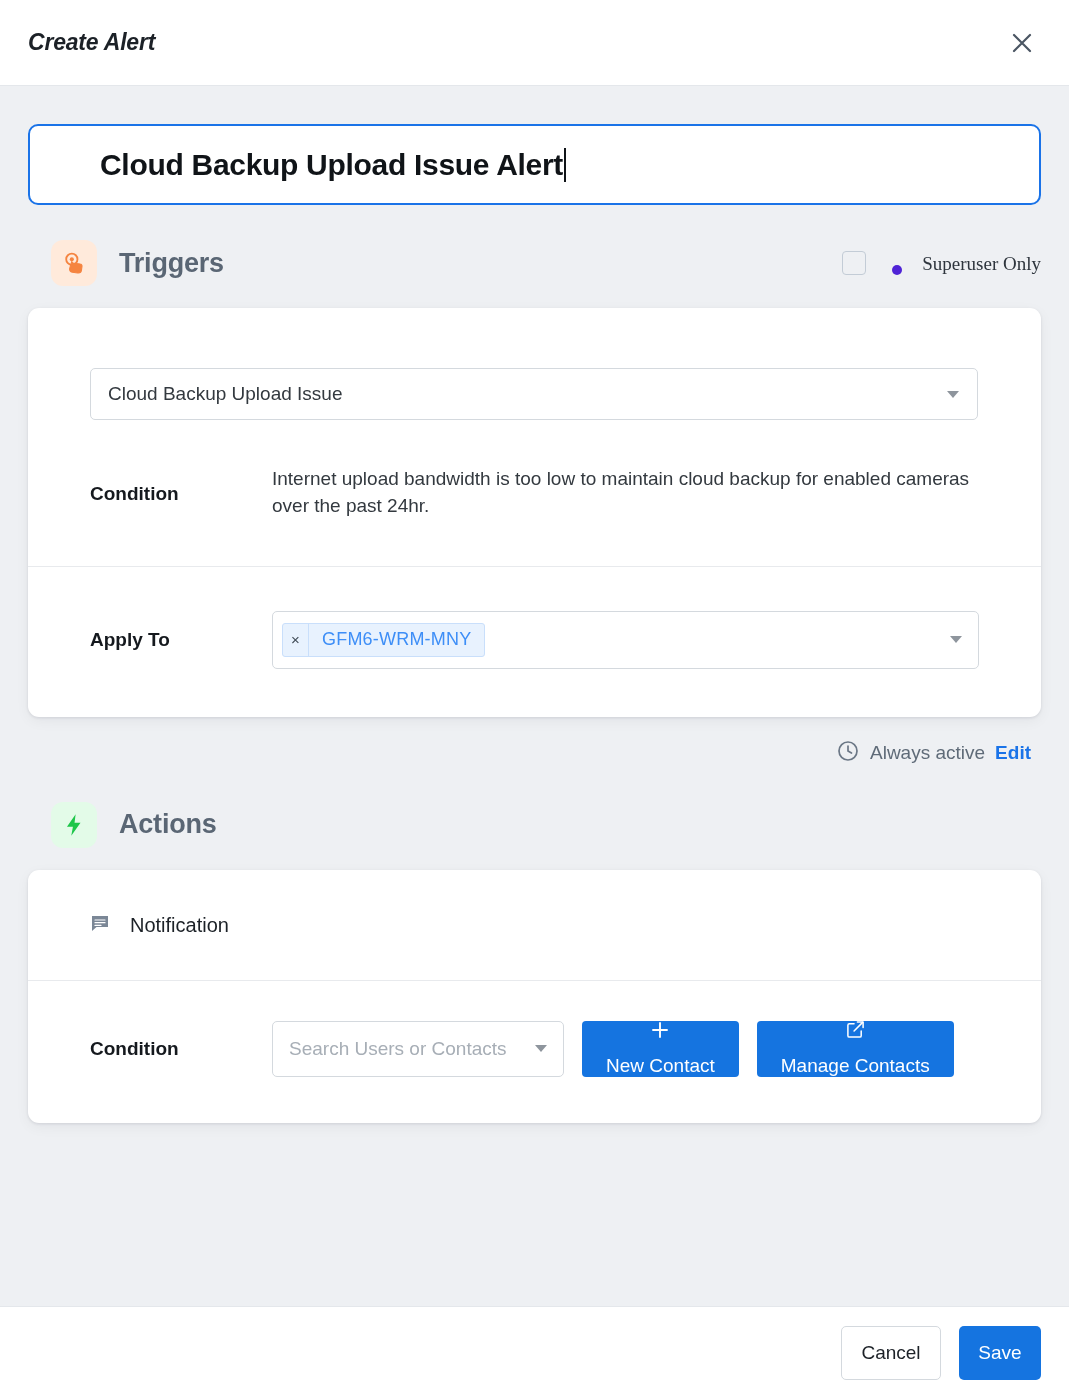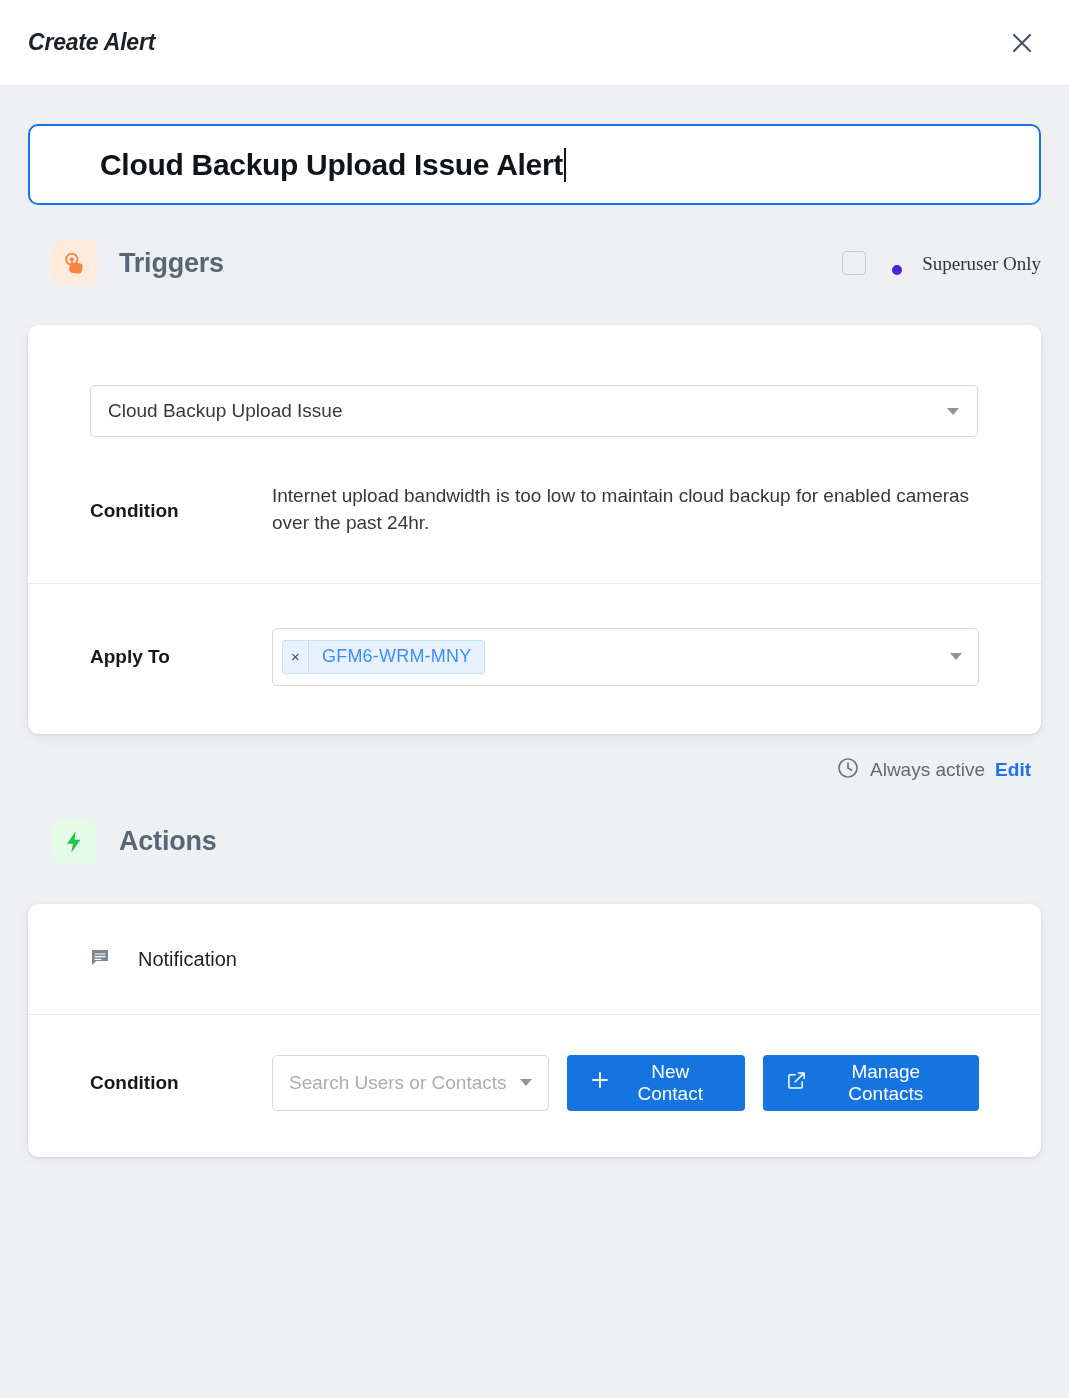--- a/index.html
+++ b/index.html
@@ -133,21 +133,21 @@
   .su-label {
     font-size: 19px;
     color: #2e353d;
   }
 
   
   .card {
     background: #ffffff;
     border-radius: 11px;
     box-shadow: 0 1px 3px rgba(17,24,39,.10), 0 4px 14px rgba(17,24,39,.05);
-    margin-top: 36px;
+    margin-top: 19px;
   }
   .divider {
     height: 1px;
     background: #e8eaed;
     width: 100%;
   }
 
   
   .trigger-top { padding: 60px 62px 46px 62px; }
   .select-box {
@@ -258,21 +258,21 @@
     font-size: 19px;
     font-weight: bold;
     color: #1a73e8;
     cursor: pointer;
   }
 
   
   .notif-row {
     display: flex;
     align-items: center;
-    gap: 28px;
+    gap: 20px;
     padding: 44px 62px 42px 62px;
   }
   .notif-label {
     font-size: 20px;
     color: #1c2127;
   }
   .recip-row {
     display: flex;
     align-items: center;
     padding: 40px 62px 46px 62px;
@@ -308,20 +308,21 @@
     color: #ffffff;
     font-size: 19px;
     font-family: "Liberation Sans", sans-serif;
     display: flex;
     align-items: center;
     justify-content: center;
     gap: 11px;
     padding: 0 24px;
     cursor: pointer;
     margin-left: 18px;
+    flex-direction: column;
   }
 
   
   .modal-footer {
     flex: 0 0 92px;
     height: 92px;
     background: #ffffff;
     border-top: 1px solid #e4e7eb;
     display: flex;
     align-items: center;
@@ -476,14 +477,18 @@
               <path d="M8.5 11.5 L17.5 2.5"></path>
             </svg>
           </span>
           <span>Manage Contacts</span>
         </button>
       </div>
     </div>
 
   </div>
 
+  <div class="modal-footer">
+    <button class="btn-cancel">Cancel</button>
+    <button class="btn-save">Save</button>
+  </div>
 
 </div>
 
 </body></html>

